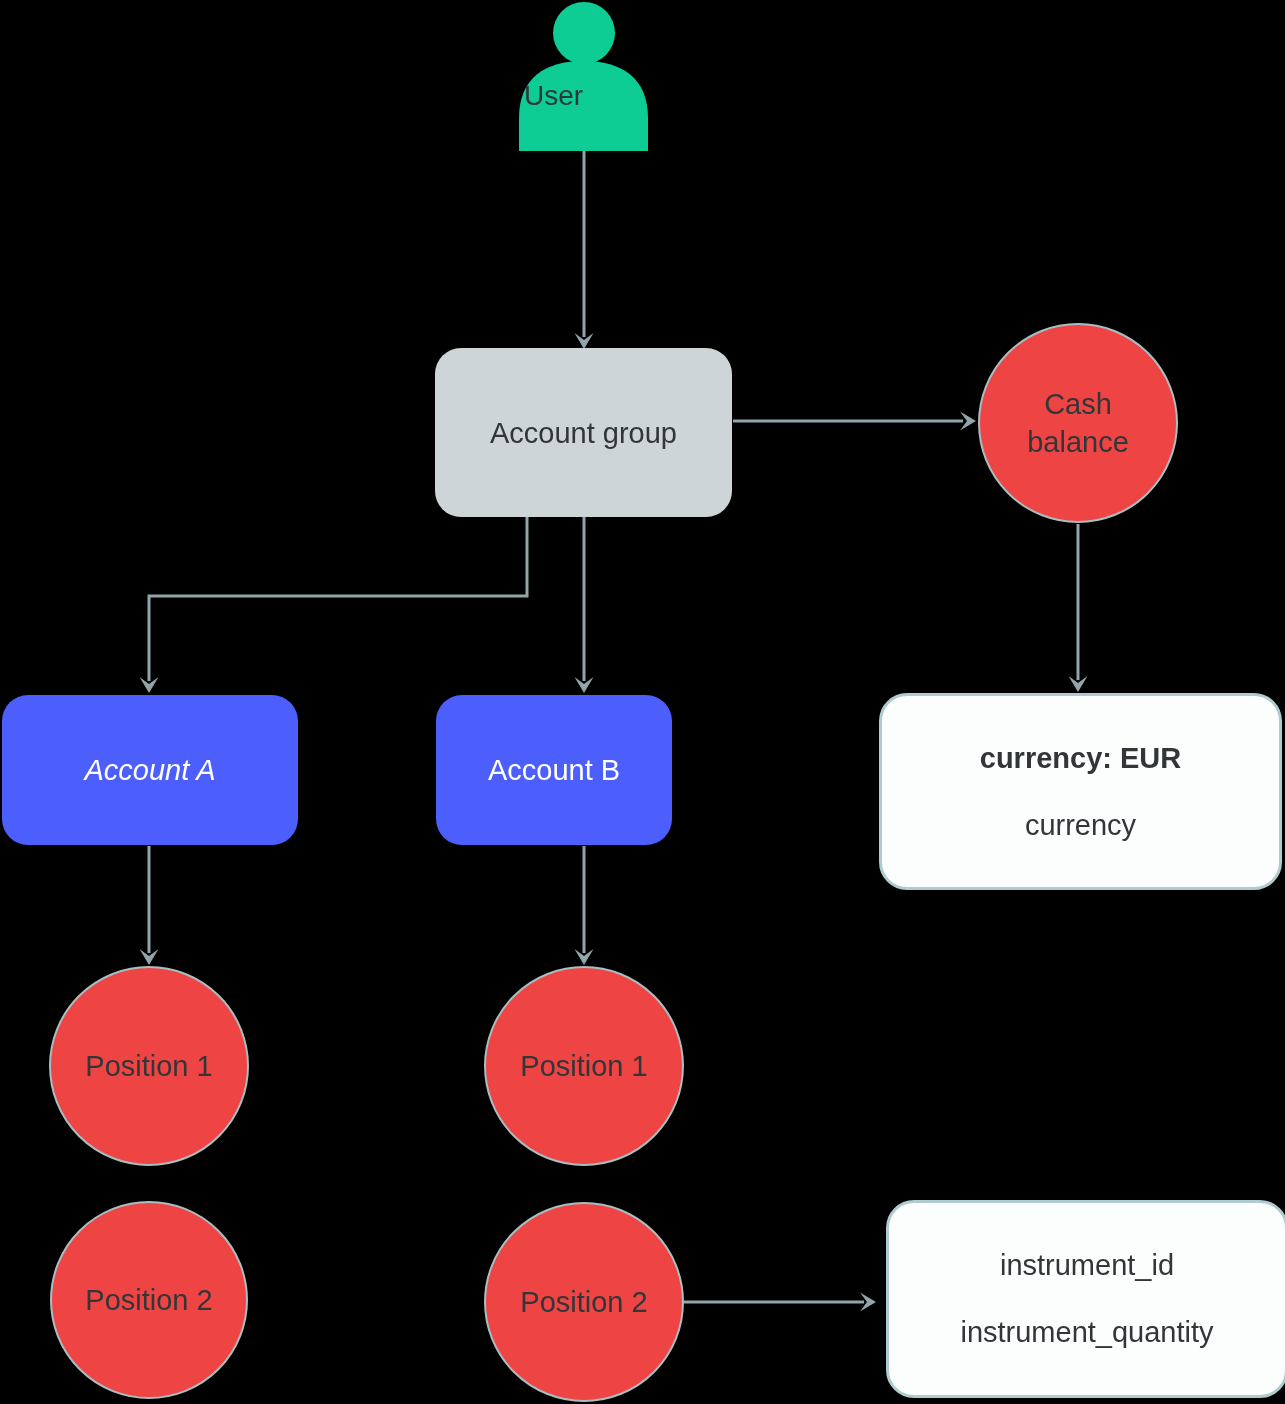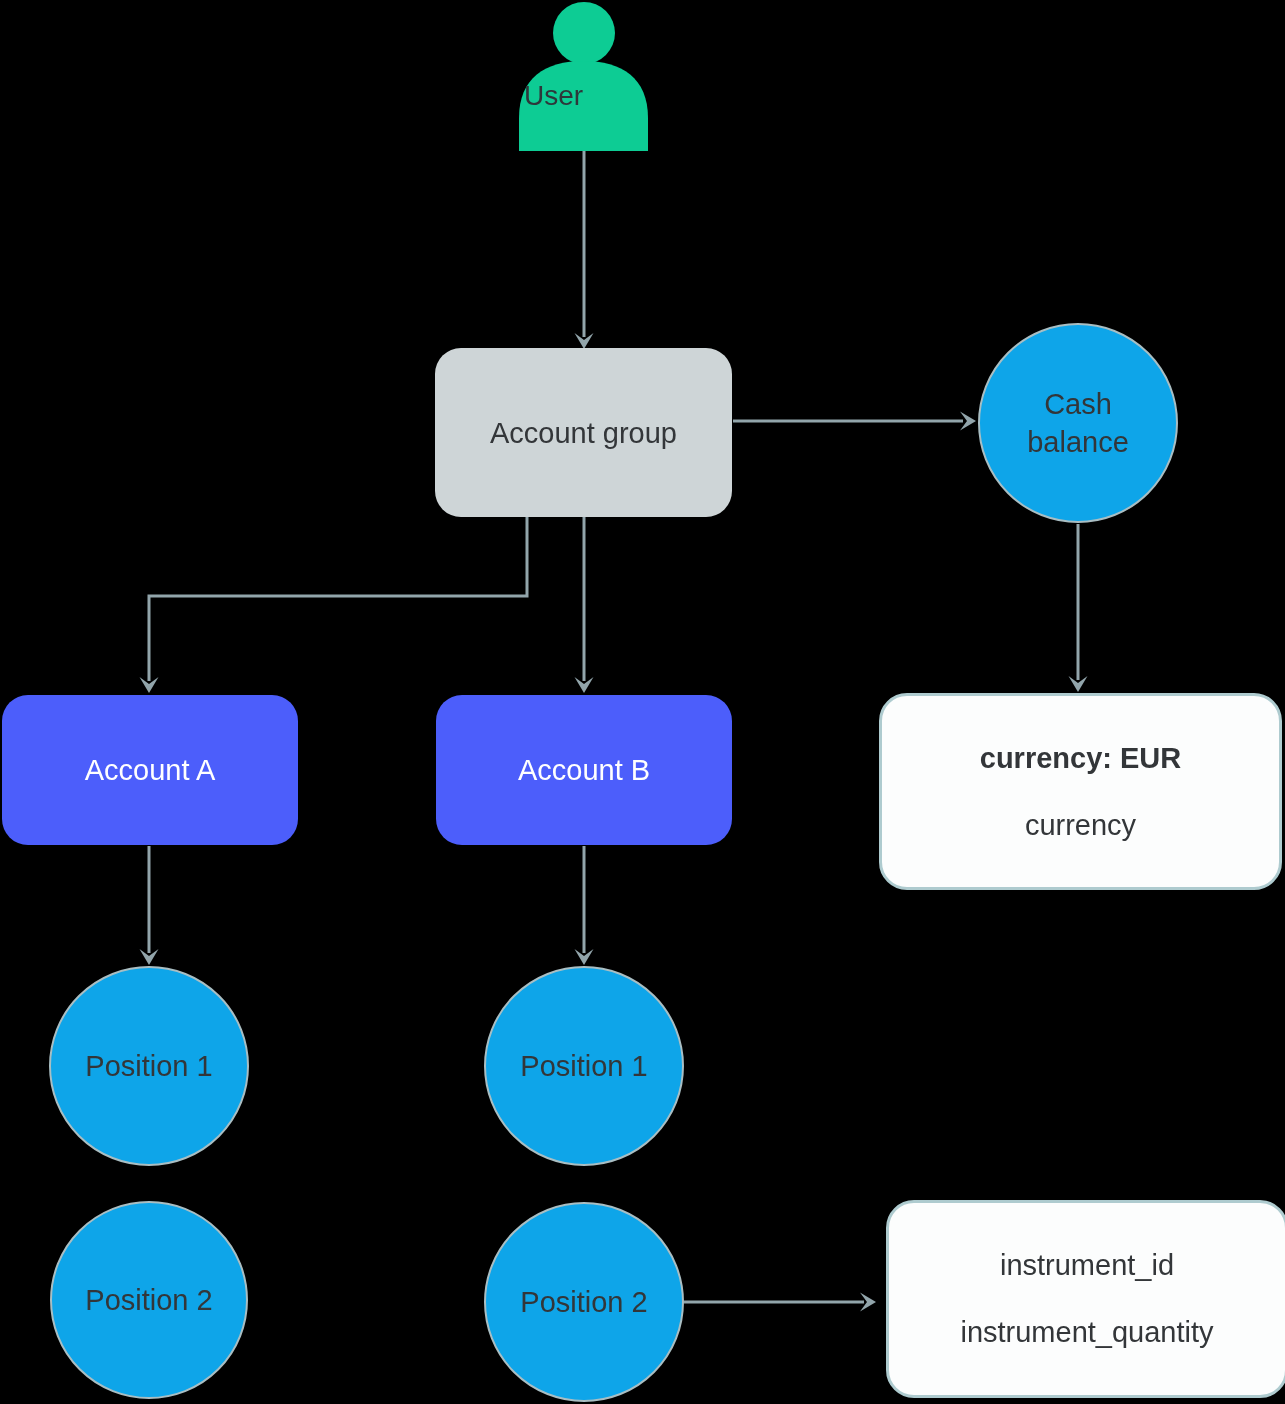--- a/index.html
+++ b/index.html
@@ -30,21 +30,21 @@
   .rect-gray {
     background: #CED5D7;
     border-radius: 26px;
   }
   .rect-blue {
     background: #4C5EFB;
     border-radius: 26px;
     color: #FFFFFF;
   }
   .circle {
-    background: #0ea5e9;
+    background: #ef4444;
     border: 2px solid #A9BEC3;
     border-radius: 50%;
   }
   .card {
     background: #FCFDFD;
     border: 3px solid #AECBCF;
     border-radius: 28px;
     flex-direction: column;
     line-height: 39px;
     gap: 28px;
@@ -104,25 +104,25 @@
 
   <div class="node circle" style="left:978px; top:323px; width:200px; height:200px;">
     <span class="wrap-label">Cash balance</span>
   </div>
 
   <div class="node card" style="left:879px; top:693px; width:403px; height:197px;">
     <div class="line bold">currency: EUR</div>
     <div class="line">currency</div>
   </div>
 
-  <div class="node rect-blue" style="left:2px; top:695px; width:296px; height:150px;">
+  <div class="node rect-blue" style="left:2px; top:695px; width:296px; height:150px;font-style:italic;">
     <span>Account A</span>
   </div>
 
-  <div class="node rect-blue" style="left:436px; top:695px; width:296px; height:150px;">
+  <div class="node rect-blue" style="left:436px; top:695px; width:236px; height:150px;">
     <span>Account B</span>
   </div>
 
   <div class="node circle" style="left:49px; top:966px; width:200px; height:200px;">
     <span>Position 1</span>
   </div>
 
   <div class="node circle" style="left:50px; top:1201px; width:198px; height:198px;">
     <span>Position 2</span>
   </div>

